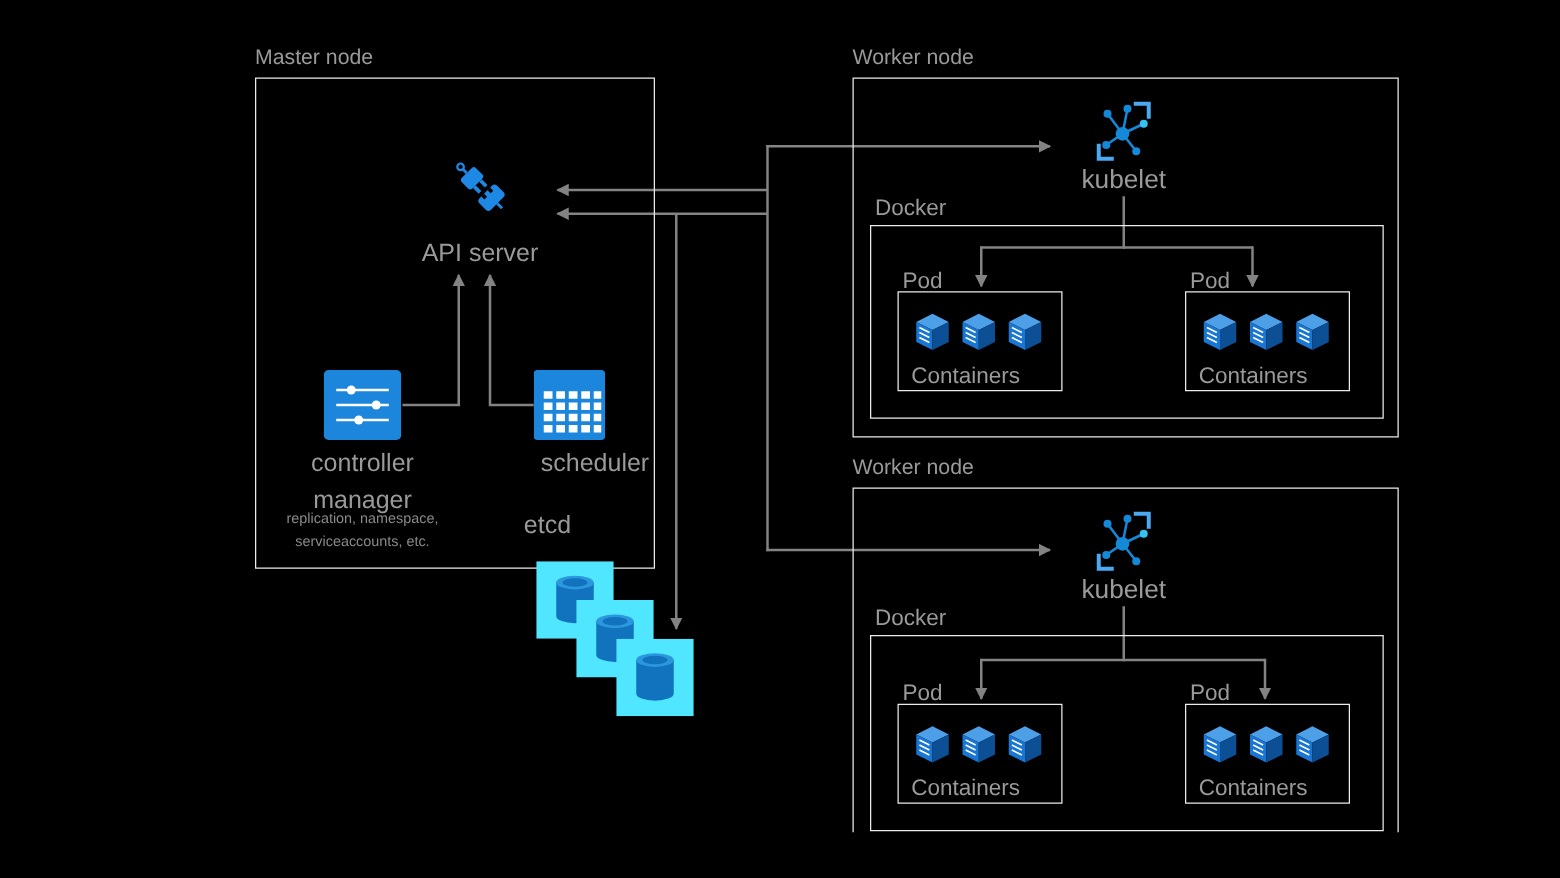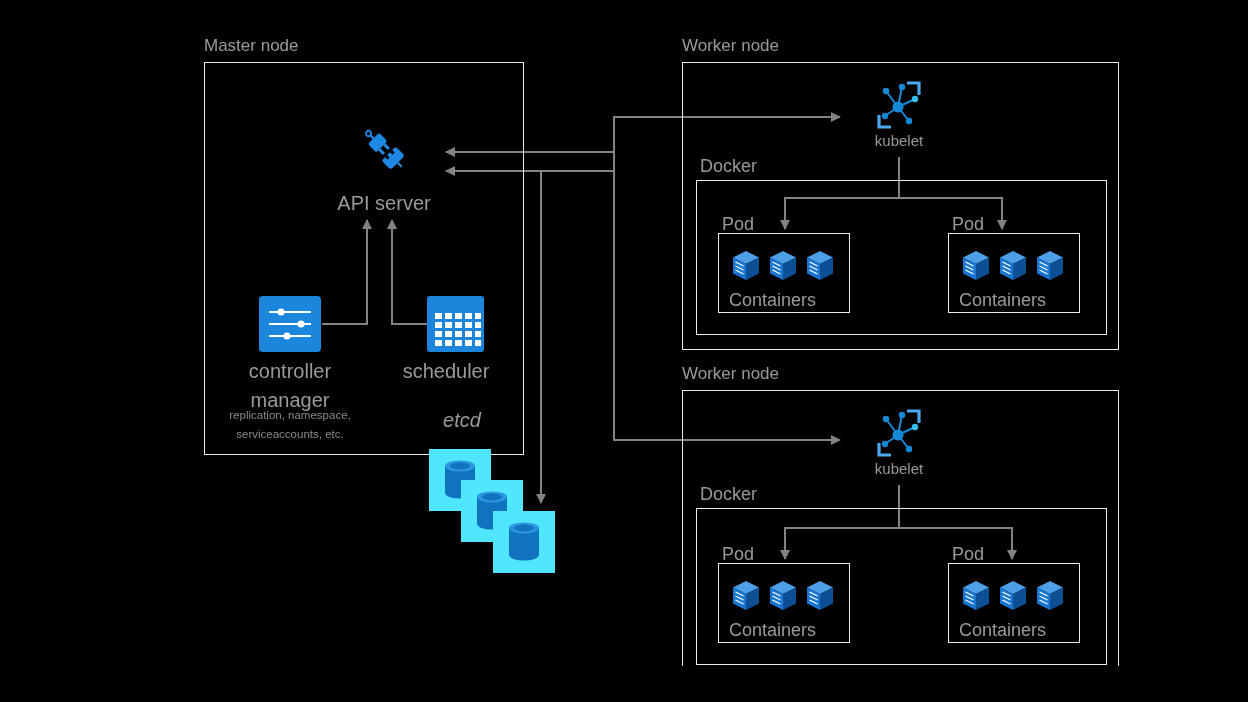--- a/index.html
+++ b/index.html
@@ -7,21 +7,21 @@
   .canvas {
     position:relative; width:1248px; height:666px; background:#000;
     overflow:hidden; font-family:"Liberation Sans", sans-serif;margin-left:44px;
   }
   .connectors { position:absolute; left:0; top:0; z-index:1; }
   .box { position:absolute; border:1.5px solid #ececec; z-index:2; background:transparent; }
   .lbl { position:absolute; color:#9a9a9a; z-index:3; white-space:nowrap; }
   .center { text-align:center; white-space:normal; }
   .fs17 { font-size:17px; }
   .fs16 { font-size:20px; line-height:1.45; }
-  .fs15 { font-size:15px; }
+  .fs15 { font-size:21px; }
   .fs13 { font-size:18px; }
   .note { font-size:11.5px; line-height:1.65; color:#8a8a8a; }
   .icon { position:absolute; z-index:3; display:block; }
   .etcd-sq { position:absolute; z-index:4; display:block; }
   .cubes { position:absolute; z-index:3; display:flex; gap:7px; }
 </style>
 </head>
 <body>
 
 <svg width="0" height="0" style="position:absolute" aria-hidden="true">
@@ -149,23 +149,23 @@
 
   <svg class="icon" style="left:215px; top:296px;" width="62" height="56">
       <use href="#sym-cm"></use>
     </svg>
   <div class="lbl note center" style="left:166px; top:406px; width:160px;">replication, namespace, serviceaccounts, etc.</div>
   <div class="lbl fs16 center" style="left:181px; top:357px; width:130px;">controller manager</div>
 
   <svg class="icon" style="left:383px; top:296px;" width="57" height="56">
       <use href="#sym-sched"></use>
     </svg>
-  <div class="lbl fs16 center" style="left:352px; top:357px; width:100px;">scheduler</div>
-
-  <div class="lbl fs16 center" style="left:388px; top:406px; width:60px;font-style:italic;">etcd</div>
+  <div class="lbl fs16 center" style="left:382px; top:357px; width:100px;">scheduler</div>
+
+  <div class="lbl fs16 center" style="left:364px; top:406px; width:60px;">etcd</div>
   <svg class="etcd-sq" style="left:385px; top:449px;" width="62" height="62">
       <use href="#sym-etcd"></use>
     </svg>
   <svg class="etcd-sq" style="left:417px; top:480px;" width="62" height="62">
       <use href="#sym-etcd"></use>
     </svg>
   <svg class="etcd-sq" style="left:449px; top:511px;" width="62" height="62">
       <use href="#sym-etcd"></use>
     </svg>
 

